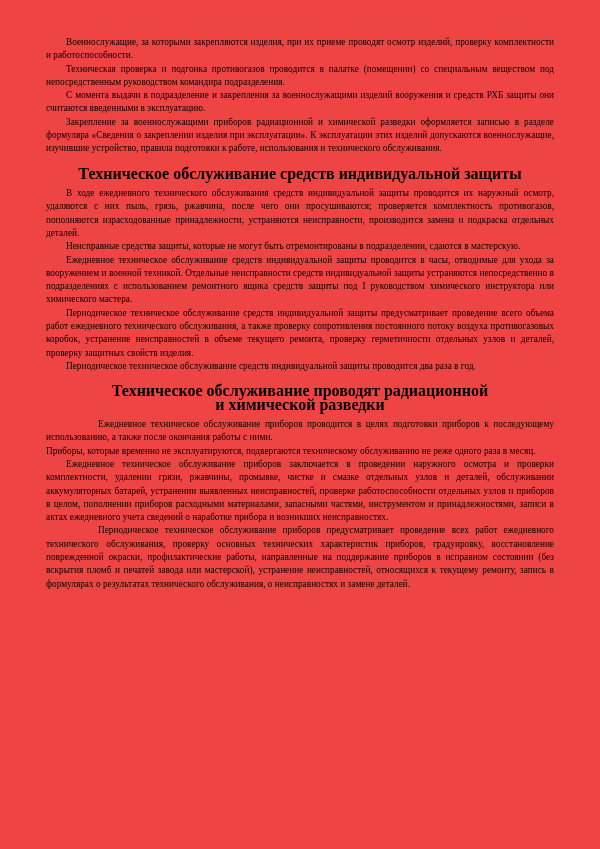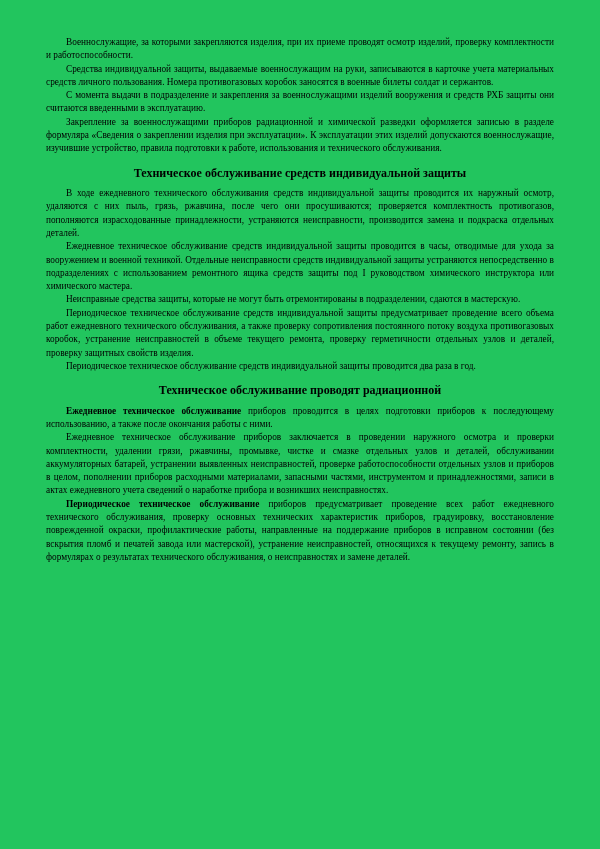--- a/index.html
+++ b/index.html
@@ -12,78 +12,81 @@
     height: 849px;
     font-family: "Liberation Serif", serif;
     color: #000000;
   }
   .page {
     position: relative;
     width: 600px;
     height: 849px;
     box-sizing: border-box;
     padding: 36px 46px 30px 46px;
-    background: #22c55e;
+    background: #ef4444;
   }
   .doc-body {
     font-size: 9.3px;
     line-height: 13.3px;
     text-align: justify;
   }
   p.para {
     margin: 0;
     text-indent: 20px;
     text-align: justify;
     hyphens: auto;
   }
   p.para.noindent {
     text-indent: 0;
   }
   h2.section-heading {
     margin: 11px 0 7px 0;
-    font-size: 12px;
+    font-size: 16px;
     line-height: 13.4px;
     font-weight: bold;
     text-align: center;
     text-indent: 0;
   }
   h2.section-heading .line2 {
     display: block;
   }
   .lead {
-    font-weight: bold;
+    font-weight: normal;
+    margin-left: 32px;
   }
 </style>
 </head>
 <body>
 
 <div class="page">
   <div class="doc-body">
 
     <p class="para">Военнослужащие, за которыми закрепляются изделия, при их приеме проводят осмотр изделий, проверку комплектности и работоспособности.</p>
-    <p class="para">Средства индивидуальной защиты, выдаваемые военнослужащим на руки, записываются в карточке учета материальных средств личного пользования. Номера противогазовых коробок заносятся в военные билеты солдат и сержантов.</p>
+    <p class="para">Техническая проверка и подгонка противогазов проводится в палатке (помещении) со специальным веществом под непосредственным руководством командира подразделения.</p>
     <p class="para">С момента выдачи в подразделение и закрепления за военнослужащими изделий вооружения и средств РХБ защиты они считаются введенными в эксплуатацию.</p>
     <p class="para">Закрепление за военнослужащими приборов радиационной и химической разведки оформляется записью в разделе формуляра «Сведения о закреплении изделия при эксплуатации». К эксплуатации этих изделий допускаются военнослужащие, изучившие устройство, правила подготовки к работе, использования и технического обслуживания.</p>
 
     <h2 class="section-heading">
       <span>Техническое обслуживание средств индивидуальной защиты</span>
     </h2>
 
     <p class="para">В ходе ежедневного технического обслуживания средств индивидуальной защиты проводится их наружный осмотр, удаляются с них пыль, грязь, ржавчина, после чего они просушиваются; проверяется комплектность противогазов, пополняются израсходованные принадлежности, устраняются неисправности, производится замена и подкраска отдельных деталей.</p>
+    <p class="para">Неисправные средства защиты, которые не могут быть отремонтированы в подразделении, сдаются в мастерскую.</p>
     <p class="para">Ежедневное техническое обслуживание средств индивидуальной защиты проводится в часы, отводимые для ухода за вооружением и военной техникой. Отдельные неисправности средств индивидуальной защиты устраняются непосредственно в подразделениях с использованием ремонтного ящика средств защиты под I руководством химического инструктора или химического мастера.</p>
-    <p class="para">Неисправные средства защиты, которые не могут быть отремонтированы в подразделении, сдаются в мастерскую.</p>
     <p class="para">Периодическое техническое обслуживание средств индивидуальной защиты предусматривает проведение всего объема работ ежедневного технического обслуживания, а также проверку сопротивления постоянного потоку воздуха противогазовых коробок, устранение неисправностей в объеме текущего ремонта, проверку герметичности отдельных узлов и деталей, проверку защитных свойств изделия.</p>
     <p class="para">Периодическое техническое обслуживание средств индивидуальной защиты проводится два раза в год.</p>
 
     <h2 class="section-heading">
       <span>Техническое обслуживание проводят радиационной</span>
+      <span class="line2">и химической разведки</span>
     </h2>
 
     <p class="para"><span class="lead">Ежедневное техническое обслуживание</span><span> приборов проводится в целях подготовки приборов к последующему использованию, а также после окончания работы с ними.</span></p>
 
+    <p class="para noindent">Приборы, которые временно не эксплуатируются, подвергаются техническому обслуживанию не реже одного раза в месяц.</p>
 
     <p class="para">Ежедневное техническое обслуживание приборов заключается в проведении наружного осмотра и проверки комплектности, удалении грязи, ржавчины, промывке, чистке и смазке отдельных узлов и деталей, обслуживании аккумуляторных батарей, устранении выявленных неисправностей, проверке работоспособности отдельных узлов и приборов в целом, пополнении приборов расходными материалами, запасными частями, инструментом и принадлежностями, записи в актах ежедневного учета сведений о наработке прибора и возникших неисправностях.</p>
 
     <p class="para"><span class="lead">Периодическое техническое обслуживание</span><span> приборов предусматривает проведение всех работ ежедневного технического обслуживания, проверку основных технических характеристик приборов, градуировку, восстановление поврежденной окраски, профилактические работы, направленные на поддержание приборов в исправном состоянии (без вскрытия пломб и печатей завода или мастерской), устранение неисправностей, относящихся к текущему ремонту, запись в формулярах о результатах технического обслуживания, о неисправностях и замене деталей.</span></p>
 
 
   </div>
 </div>
 
 </body></html>

